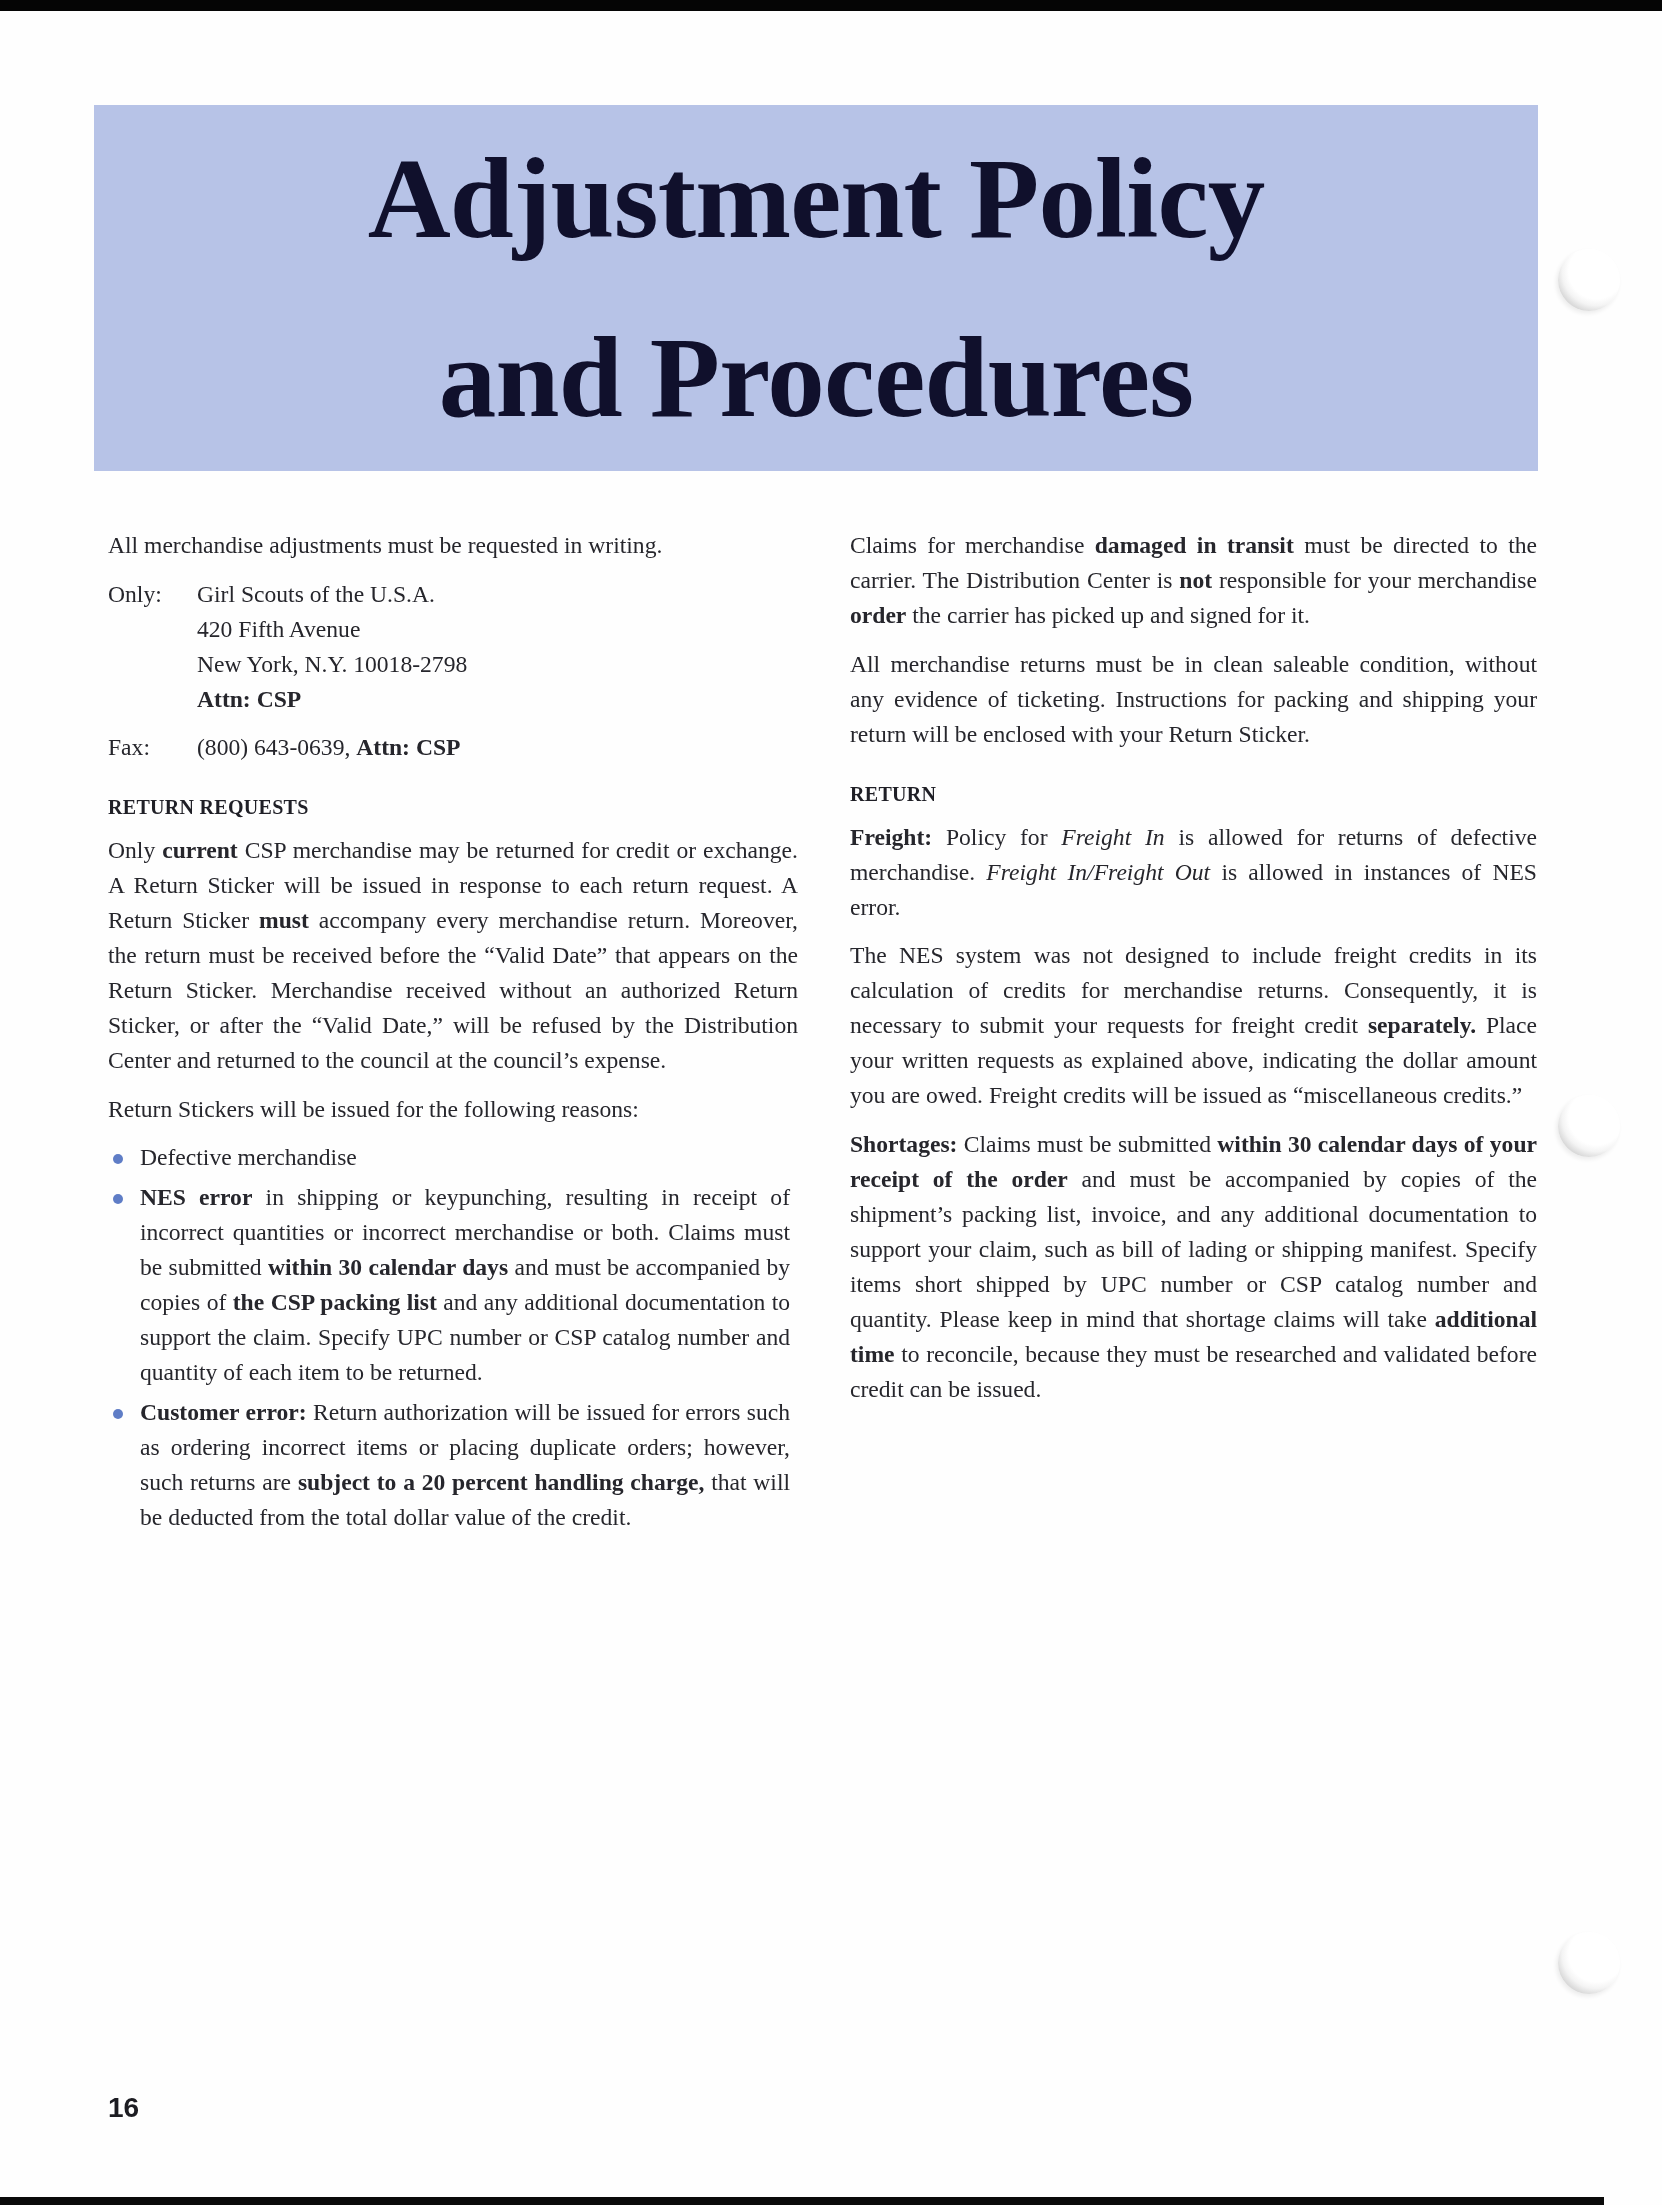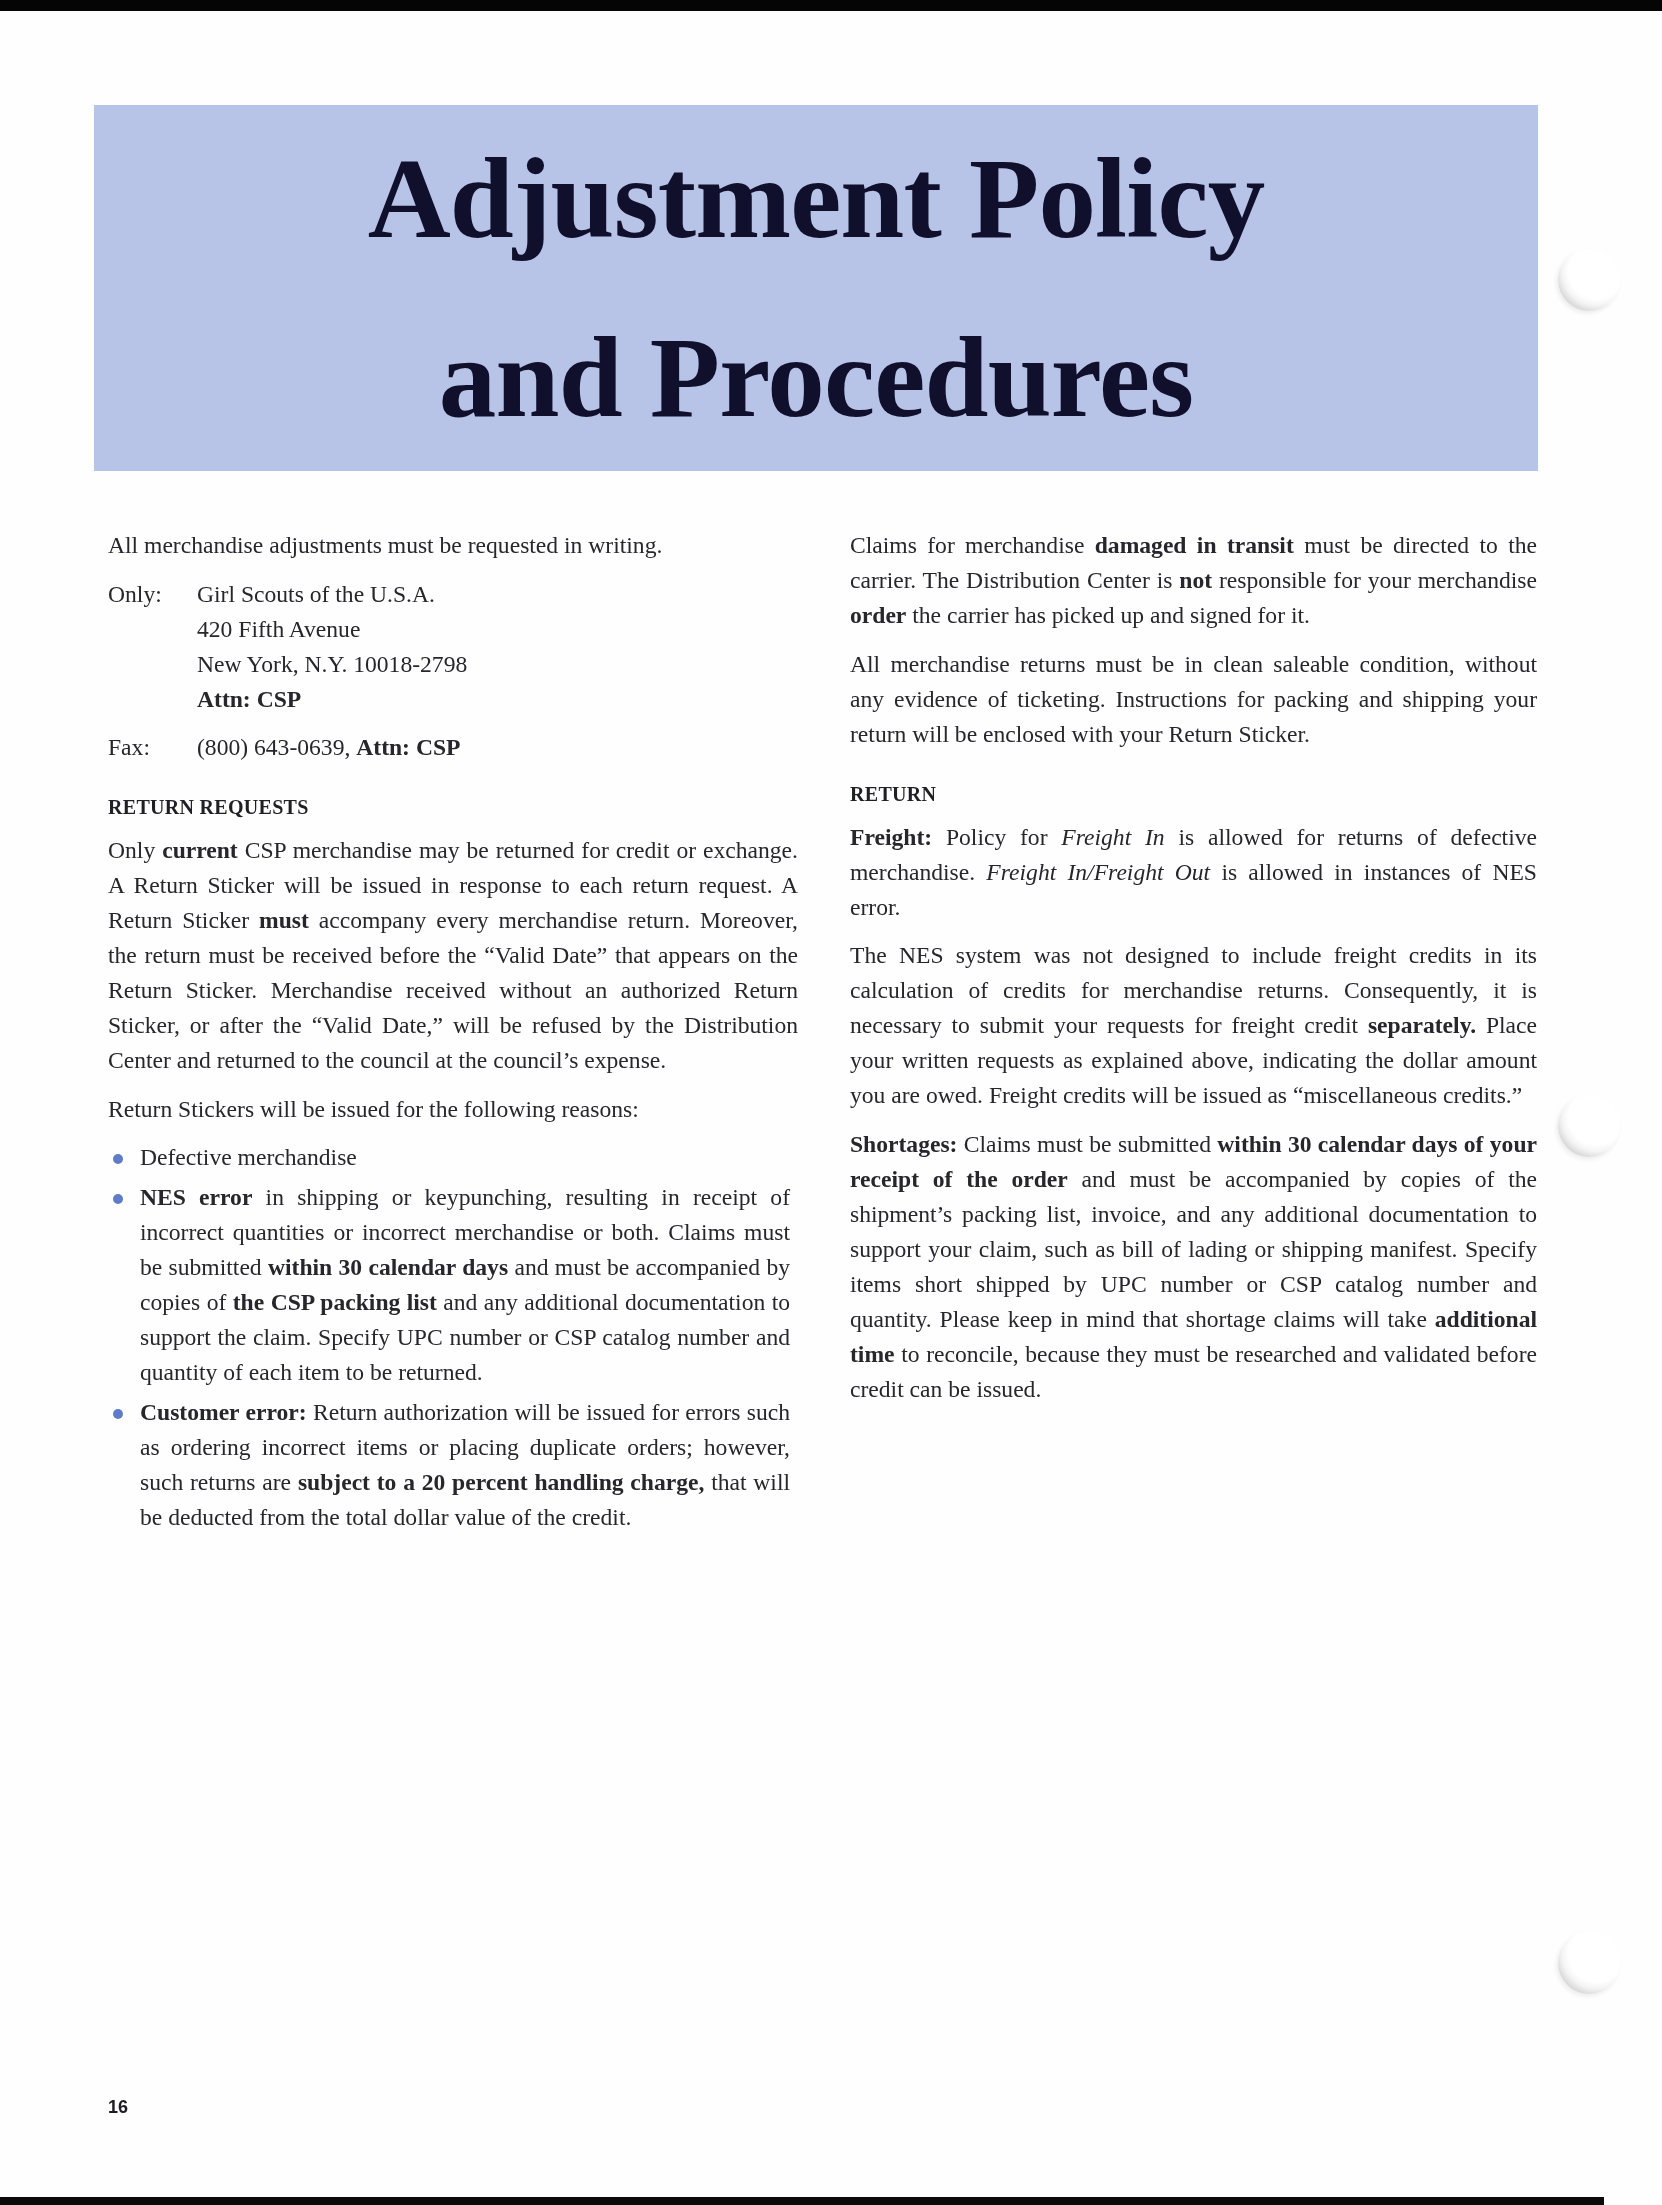--- a/index.html
+++ b/index.html
@@ -67,21 +67,21 @@
   }
   ul.bullets li::before{
     content:"";
     position:absolute;left:5px;top:13.5px;
     width:10px;height:10px;border-radius:50%;
     background:var(--bullet);
   }
   .page-number{
     position:absolute;left:108px;top:2090px;
     font-family:"Liberation Sans","DejaVu Sans",sans-serif;
-    font-weight:bold;font-size:18px;color:#1c1c22;
+    font-weight:bold;font-size:28px;color:#1c1c22;
   }
   .hole{
     position:absolute;left:1558px;
     width:62px;height:62px;border-radius:50%;
     background:radial-gradient(circle at 62% 36%, #ffffff 50%, #f4f4f4 62%, #d9d9d9 75%, #fbfbfb 88%);
     box-shadow:-1.7px 2.5px 4.2px rgba(0,0,0,0.07);
   }
   .hole-1{top:249px;}
   .hole-2{top:1095px;}
   .hole-3{top:1932px;}

